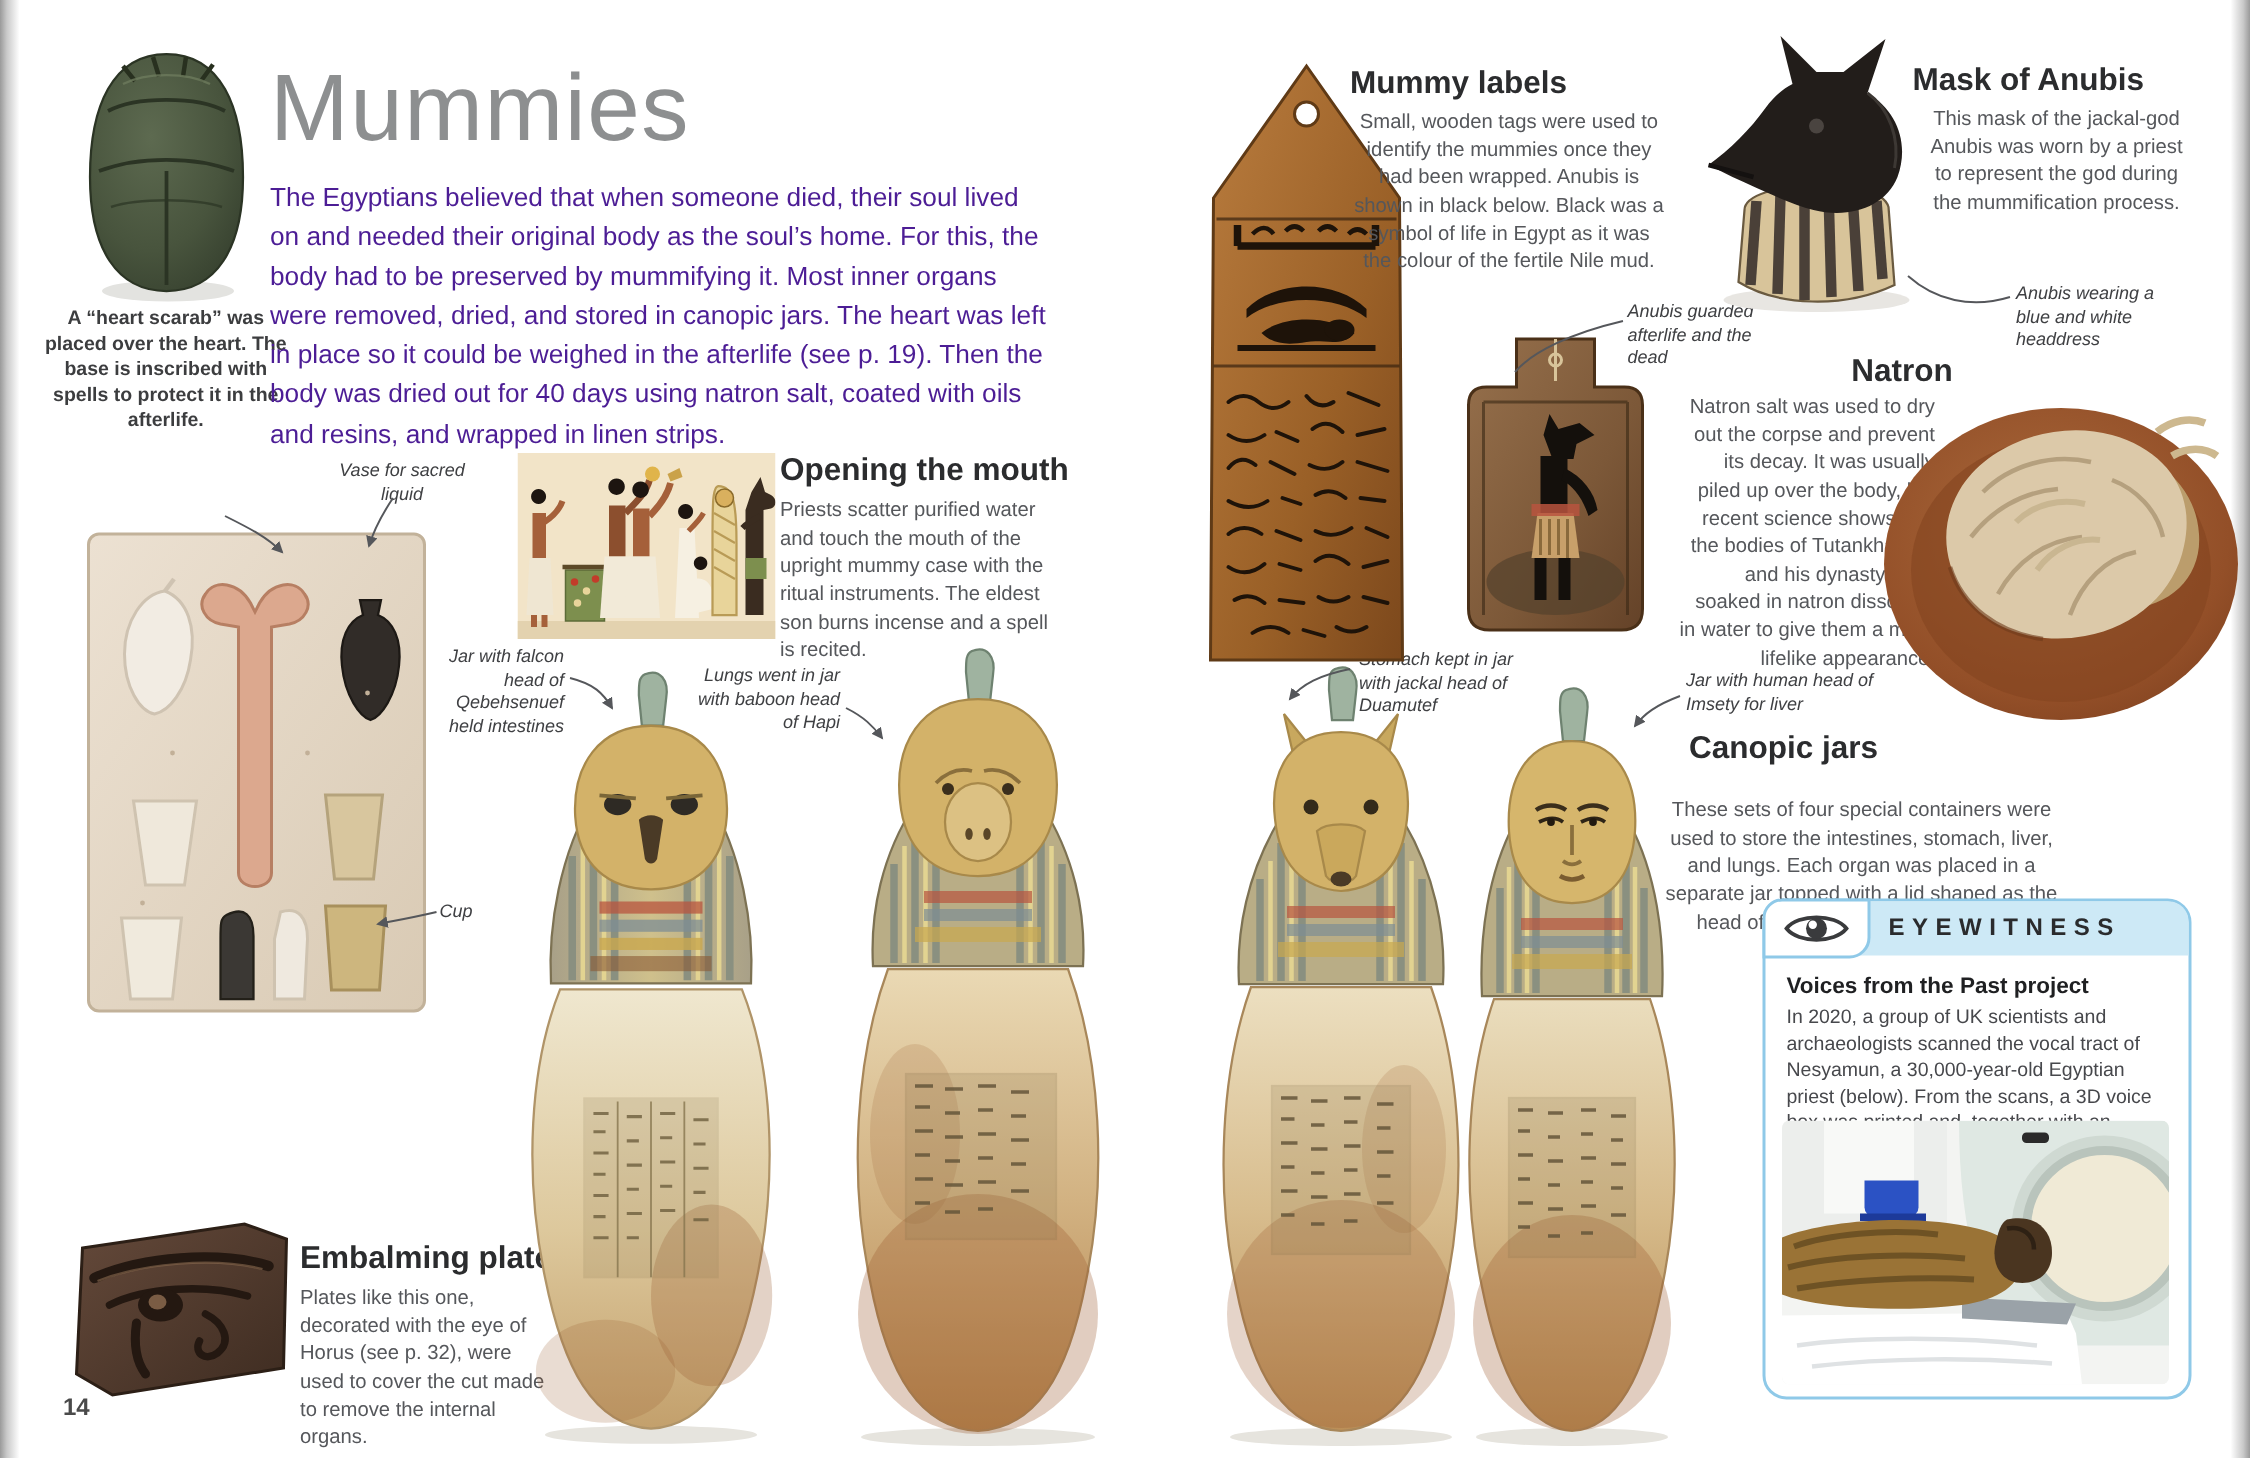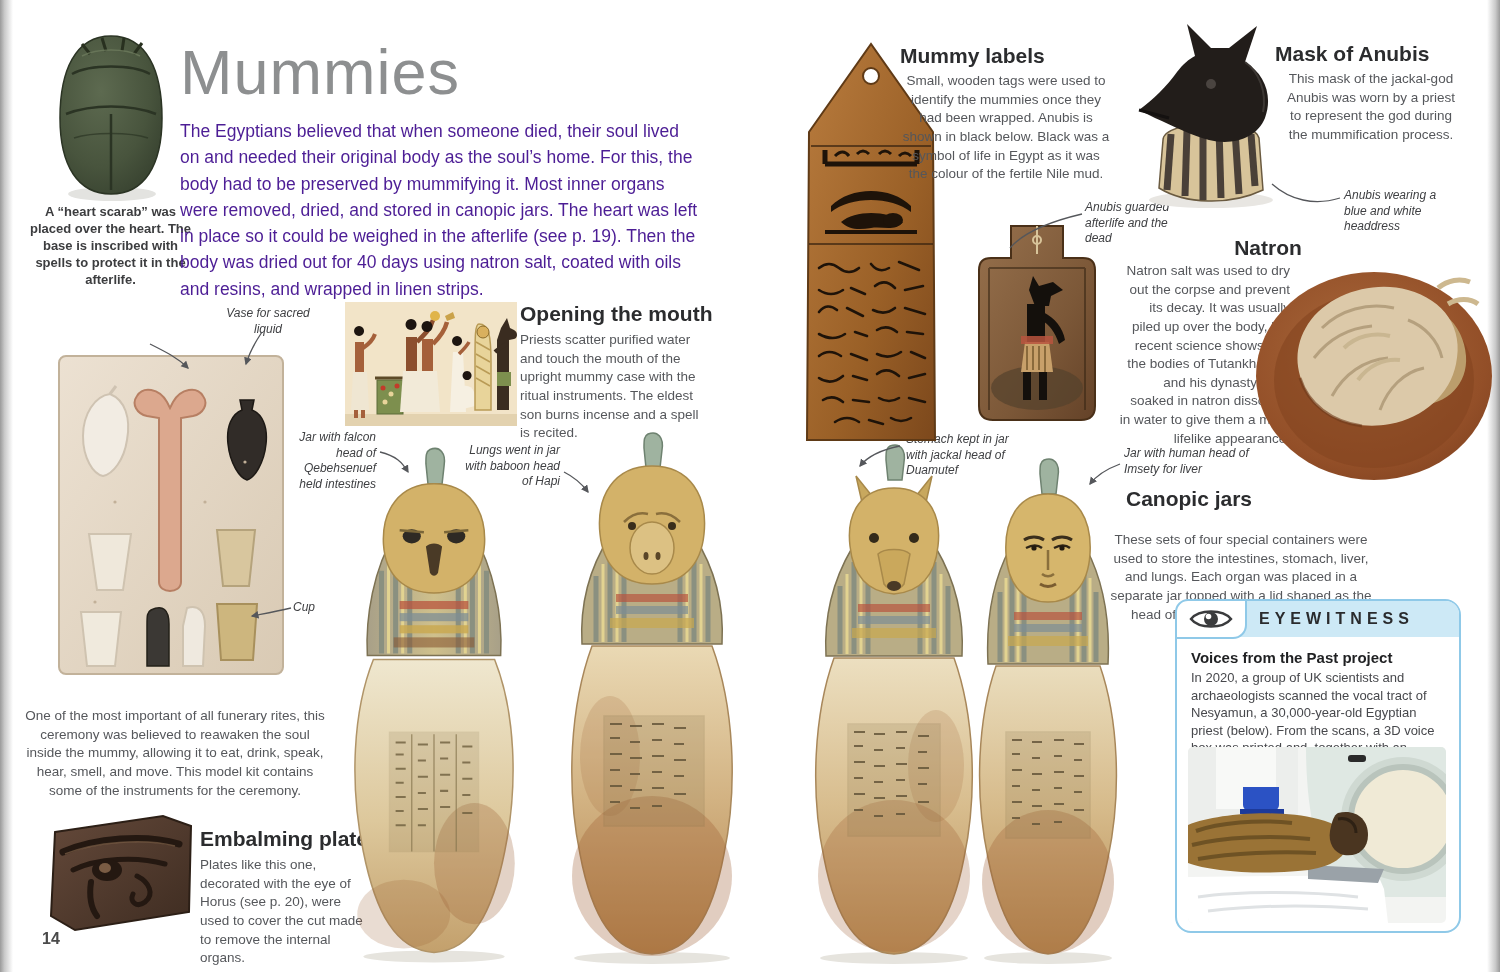--- a/index.html
+++ b/index.html
@@ -150,40 +150,39 @@
     <path d="M132,266 C144,262 150,270 150,284 L148,324 L128,324 L128,284 Z" fill="#efe9df" stroke="#cfc3b0" stroke-width="2"></path>
 
     <path d="M162,262 L202,262 L198,318 L166,318 Z" fill="#cdb67e" stroke="#a8905c" stroke-width="2"></path>
     <circle cx="150" cy="160" r="1.6" fill="#c2b098"></circle>
       <circle cx="60" cy="160" r="1.6" fill="#c2b098"></circle>
     <circle cx="190" cy="120" r="1.6" fill="#c2b098"></circle>
       <circle cx="40" cy="260" r="1.6" fill="#c2b098"></circle>
   </svg>
   <div class="abs small-lbl p-lbl-cup">Cup</div>
 
-  <div class="abs body-txt tc p-utn-b">One of the most important of all funerary rites, this ceremony was believed to reawaken the soul inside the mummy, allowing it to eat, drink, speak, hear, smell, and move. This model kit contains some of the instruments for the ceremony.</div>
 
   <svg class="abs p-embimg" viewBox="0 0 152 122" aria-hidden="true">
     <defs>
         <linearGradient id="gpl" x1="0" y1="0" x2="1" y2="1">
       <stop offset="0%" stop-color="#64493a"></stop>
           <stop offset="100%" stop-color="#3e2c21"></stop>
     </linearGradient>
       </defs>
     <path d="M10,20 L118,4 L146,14 L144,100 L30,118 L6,104 Z" fill="url(#gpl)" stroke="#2c1f16" stroke-width="2"></path>
     <path d="M18,40 C50,26 100,22 134,32" fill="none" stroke="#241811" stroke-width="7" stroke-linecap="round"></path>
     <path d="M28,58 C52,46 92,44 120,52" fill="none" stroke="#241811" stroke-width="5" stroke-linecap="round"></path>
     <ellipse cx="62" cy="58" rx="15" ry="11" fill="#241811"></ellipse>
     <ellipse cx="60" cy="56" rx="6" ry="5" fill="#7a5c44"></ellipse>
     <path d="M46,70 C44,84 46,96 52,104" fill="none" stroke="#241811" stroke-width="6" stroke-linecap="round"></path>
     <path d="M92,64 C104,70 110,82 100,90 C92,96 84,90 88,82" fill="none" stroke="#241811" stroke-width="5" stroke-linecap="round"></path>
     <path d="M20,42 C50,30 98,26 130,34" fill="none" stroke="#8a6a50" stroke-width="1.5" opacity=".6"></path>
   </svg>
   <div class="abs heading p-emb-h">Embalming plate</div>
-  <div class="abs body-txt p-emb-b">Plates like this one, decorated with the eye of Horus (see p. 20), were used to cover the cut made to remove the internal organs.</div>
+  <div class="abs body-txt p-emb-b">Plates like this one, decorated with the eye of Horus (see p. 32), were used to cover the cut made to remove the internal organs.</div>
 
   <div class="abs pgnum p-pgnum">14</div>
 
   <svg class="abs p-paint" viewBox="0 0 172 124" aria-hidden="true">
     <rect x="0" y="0" width="172" height="124" fill="#f2e4c8"></rect>
     <rect x="0" y="112" width="172" height="12" fill="#e3d2af"></rect>
 
     <rect x="32" y="78" width="26" height="34" fill="#7d8f4e"></rect>
     <rect x="32" y="78" width="26" height="34" fill="none" stroke="#5d6b38" stroke-width="1"></rect>
     <circle cx="38" cy="86" r="2.5" fill="#c23c2a"></circle>

